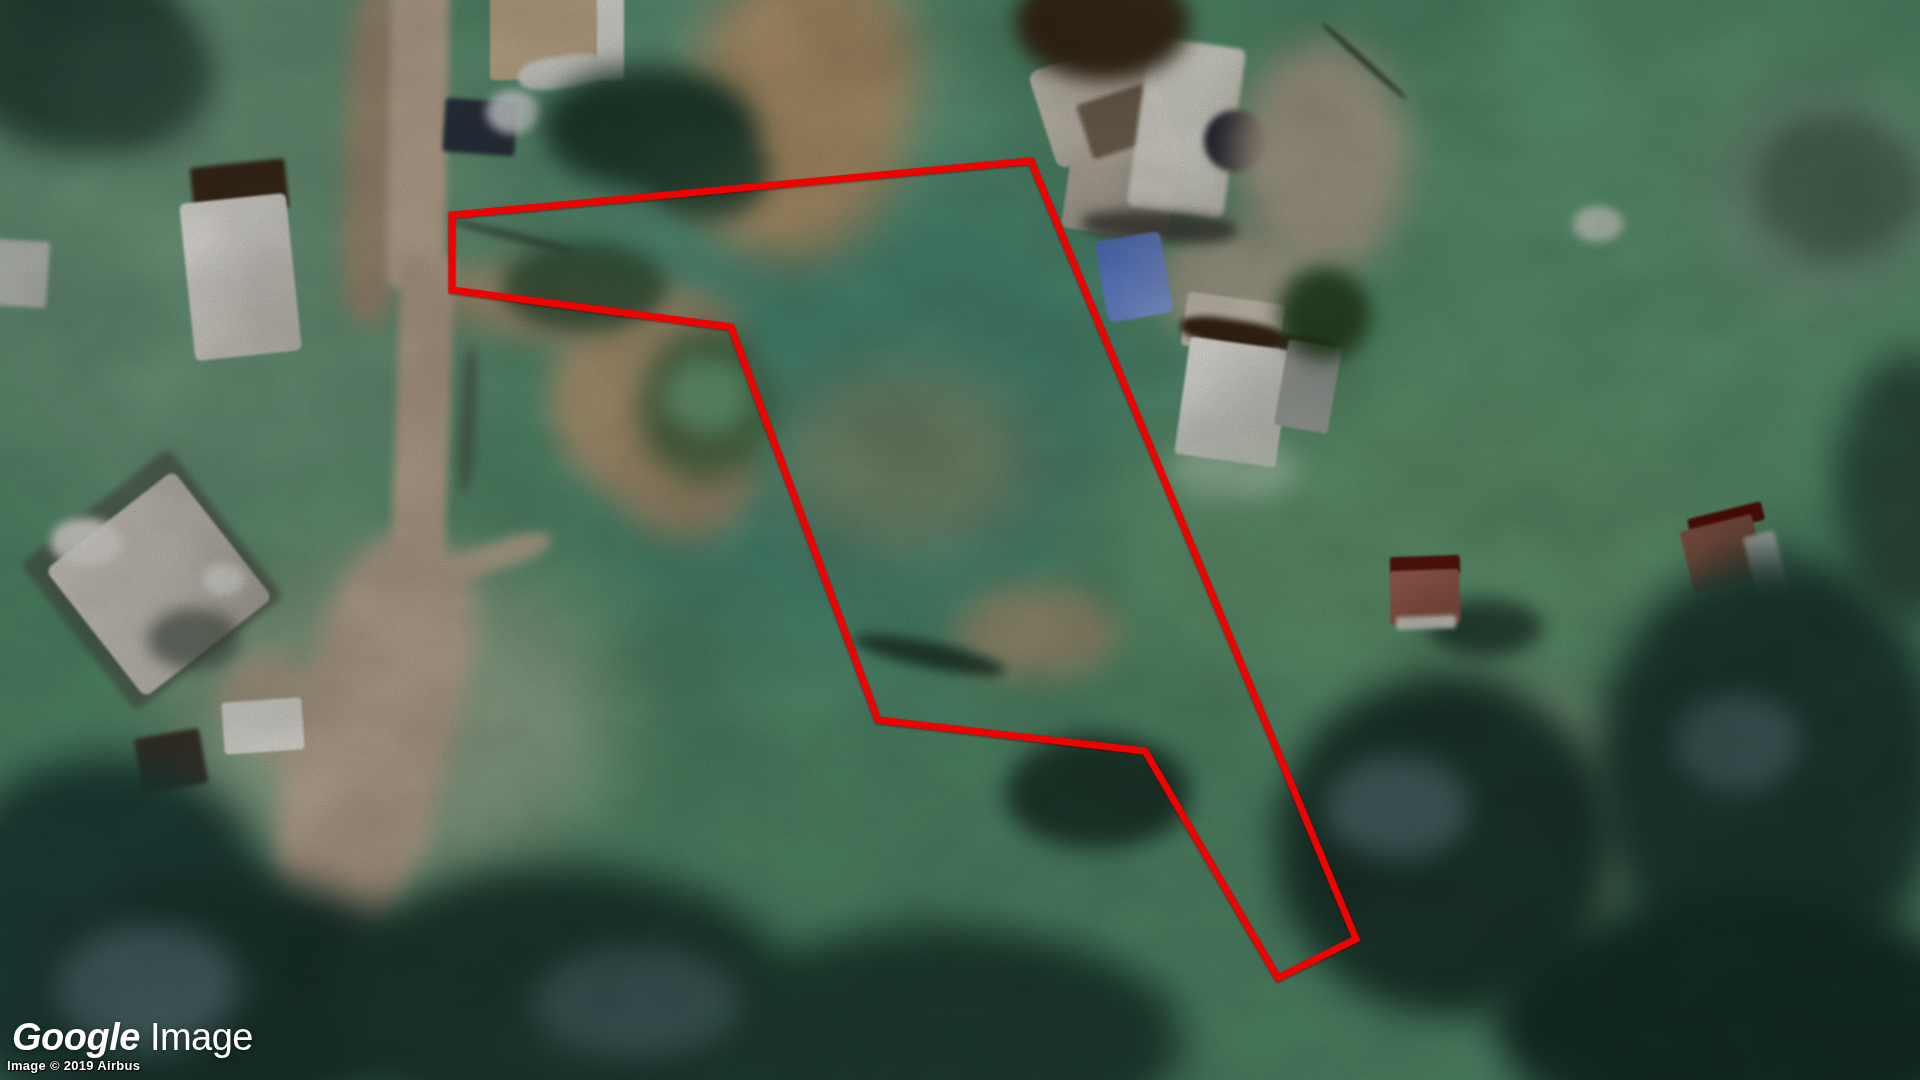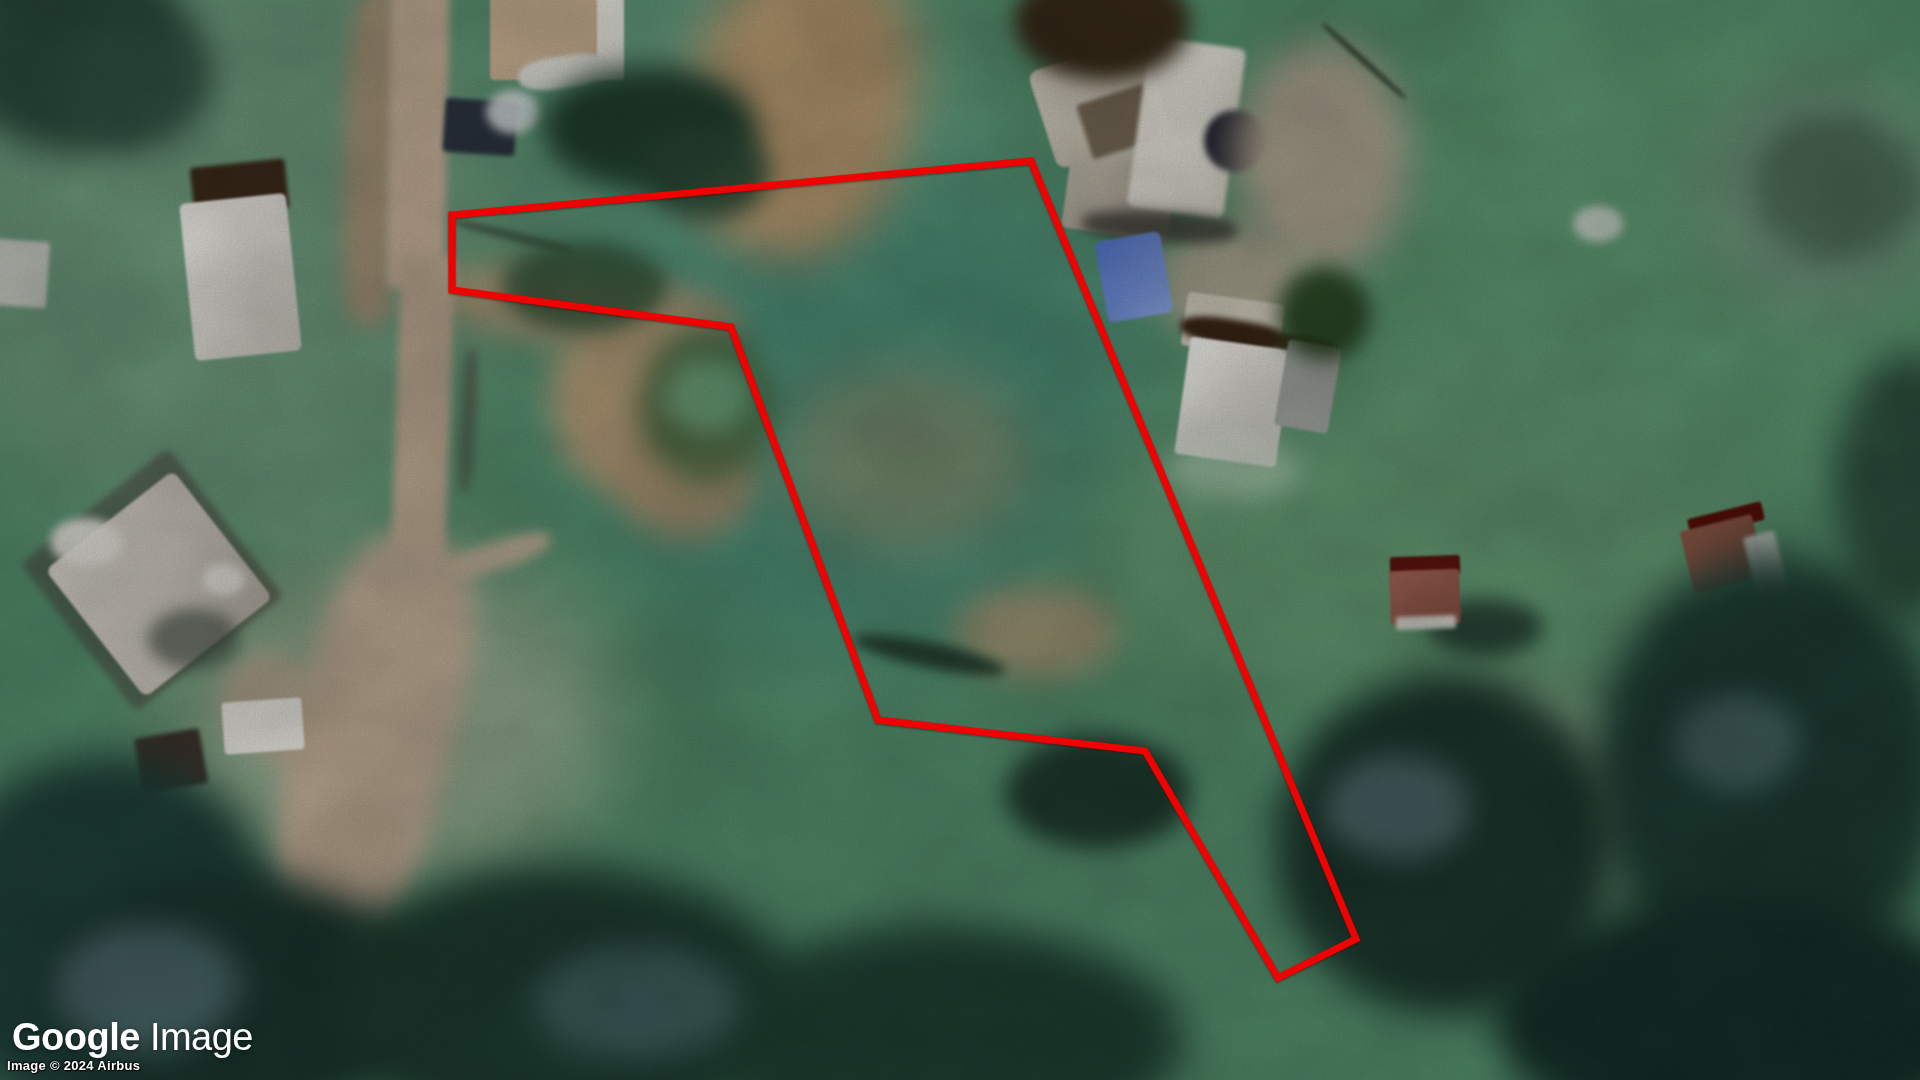--- a/index.html
+++ b/index.html
@@ -9,21 +9,21 @@
     font-family:"Liberation Sans", sans-serif;
   }
   .imagery{position:absolute;inset:0;}
   .imagery div{position:absolute;}
   svg.noise,svg.boundary{position:absolute;inset:0;pointer-events:none;}
   svg.boundary polygon{filter:drop-shadow(0 1px 1px rgba(70,0,0,0.55));}
   .watermark{
     position:absolute;left:12px;bottom:24px;color:#fff;font-size:38px;line-height:1;
     text-shadow:0 1px 4px rgba(0,0,0,0.45);white-space:nowrap;letter-spacing:-0.5px;
   }
-  .watermark .g{font-weight:600;}
+  .watermark .g{font-weight:600;font-style:italic;}
   .watermark .e{font-weight:300;margin-left:10px;}
   .attribution{
     position:absolute;left:7px;bottom:7px;color:#fff;font-size:13px;font-weight:700;
     text-shadow:0 0 2px #000,1px 1px 1px #000,-1px -1px 1px rgba(0,0,0,.8);
     letter-spacing:0.3px;
   }
 </style>
 </head>
 <body>
 
@@ -134,15 +134,15 @@
   </svg>
 
   <svg class="boundary" width="1920" height="1080" viewBox="0 0 1920 1080">
       <polygon points="452,215 1031,161 1356,939 1278,978 1145,751 878,720 731,327 452,290" fill="none" stroke="#ee0202" stroke-width="7" stroke-linejoin="miter" stroke-miterlimit="12"></polygon>
     </svg>
 
   <div class="watermark">
     <span class="g">Google</span><span class="e">Image</span>
   </div>
 
-  <div class="attribution">Image © 2024 Airbus</div>
+  <div class="attribution">Image © 2019 Airbus</div>
 
 </div>
 
 </body></html>

